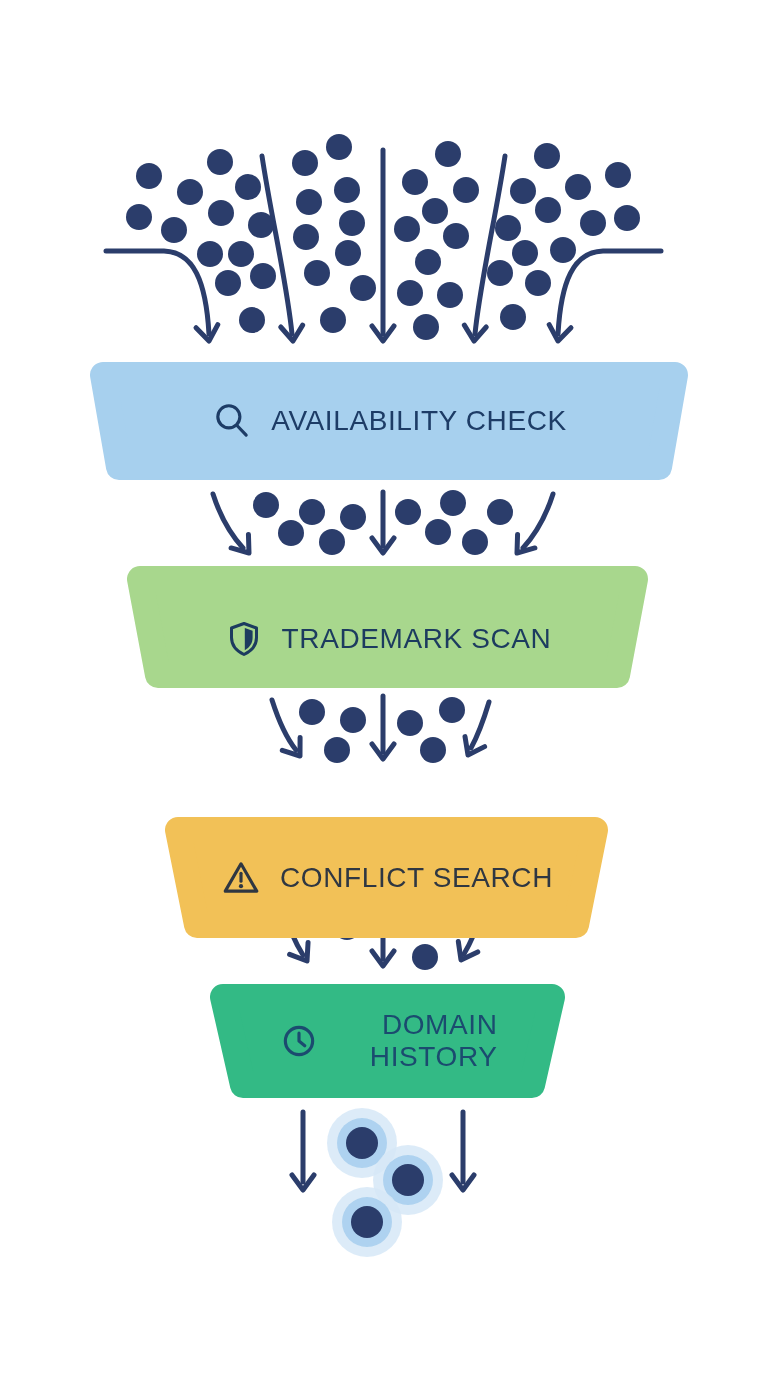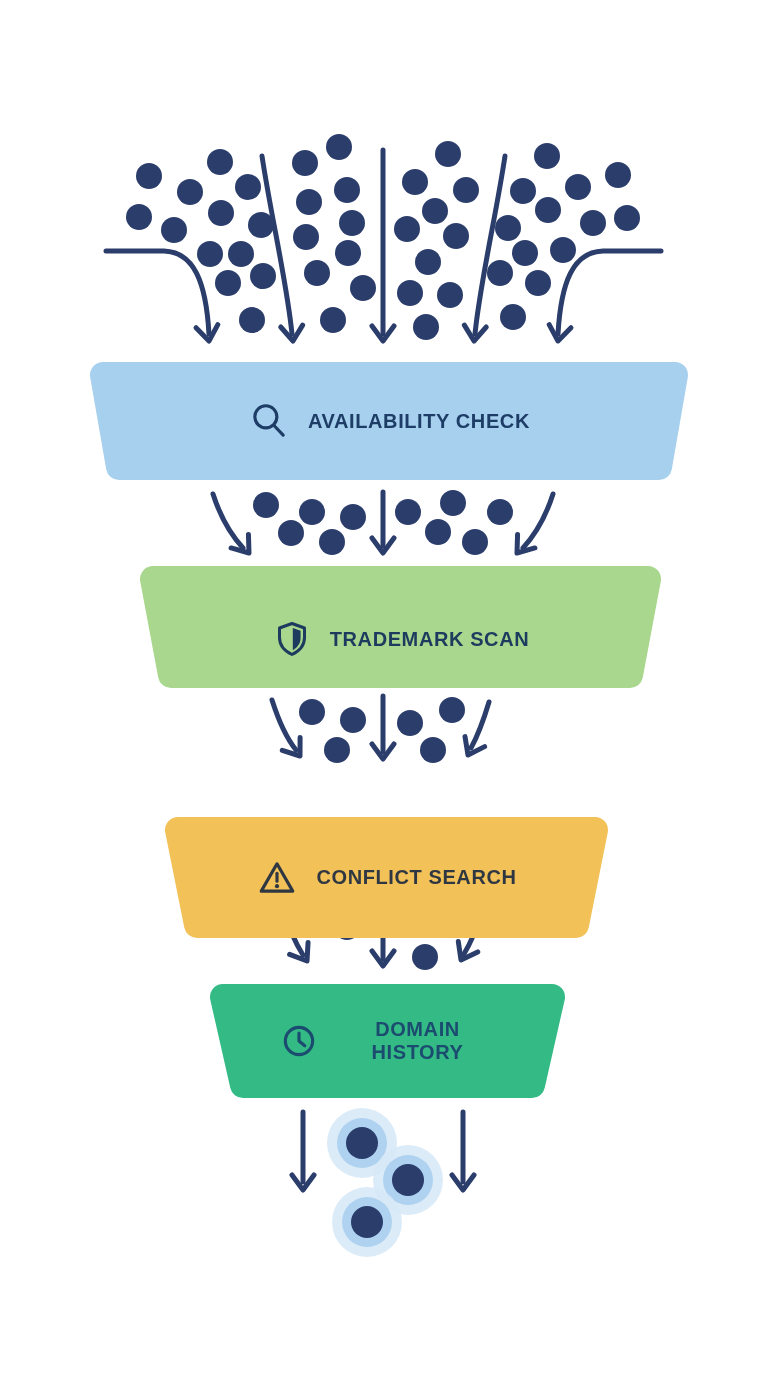--- a/index.html
+++ b/index.html
@@ -12,23 +12,23 @@
   .ink-stroke{stroke:var(--ink,#2B3D6B);stroke-width:5;fill:none;stroke-linecap:round;stroke-linejoin:round;}
   .ink-fill circle{fill:var(--ink,#2B3D6B);}
   .stage{position:absolute;}
   .stage svg.trap{position:absolute;left:0;top:0;}
   .stage .trap path{fill:var(--bg);stroke:var(--bg);stroke-width:26;stroke-linejoin:round;}
   .stage .content{
     position:absolute;inset:0;display:flex;align-items:center;justify-content:center;
     gap:18px;
   }
   .stage .label{
-    color:var(--fg);font-size:20px;font-weight:700;letter-spacing:0.6px;white-space:nowrap;
+    color:var(--fg);font-size:28px;font-weight:400;letter-spacing:0.6px;white-space:nowrap;
   }
-  .stage.narrow-label .label{white-space:normal;max-width:160px;line-height:1.15;text-align:center;}
+  .stage.narrow-label .label{white-space:normal;max-width:160px;line-height:1.15;text-align:right;}
   .stage .icon{display:flex;align-items:center;justify-content:center;}
   .stage .icon svg{display:block;}
   .stage .icon .st{stroke:var(--fg);fill:none;stroke-width:3;stroke-linecap:round;stroke-linejoin:round;}
   .stage .icon .fl{fill:var(--fg);stroke:none;}
 </style>
 </head>
 <body style="background: rgb(255, 255, 255);">
 
 <div class="canvas">
 
@@ -174,21 +174,21 @@
       <span class="icon">
         <svg width="42" height="42" viewBox="0 0 40 40">
           <circle class="st" cx="17" cy="16" r="10.5" stroke-width="3.4"></circle>
           <path class="st" d="M25,24.5 L33.5,33.5" stroke-width="3.4"></path>
         </svg>
       </span>
       <span class="label">AVAILABILITY CHECK</span>
     </div>
   </div>
 
-  <div class="stage" style="left: 140px; top: 566px; width: 521px; height: 146px; --bg: #A8D78D; --fg: #1C3B5F;">
+  <div class="stage" style="left: 127px; top: 566px; width: 521px; height: 146px; --bg: #A8D78D; --fg: #1C3B5F;">
     <svg class="trap" width="521" height="122" viewBox="0 0 521 122">
       <path d="M13,13 L508,13 L490,109 L31,109 Z"></path>
     </svg>
     <div class="content">
       <span class="icon">
         <svg width="40" height="40" viewBox="0 0 40 40">
           <path class="st" d="M20,4.5 L32.5,9 L32.5,18.5 C32.5,26.5 27.5,32 20,35.5 C12.5,32 7.5,26.5 7.5,18.5 L7.5,9 Z" stroke-width="3.2"></path>
           <path class="fl" d="M20.8,9 L28.6,11.8 L28.6,18.5 C28.6,24.5 25.5,28.5 20.8,31.2 Z"></path>
         </svg>
       </span>

